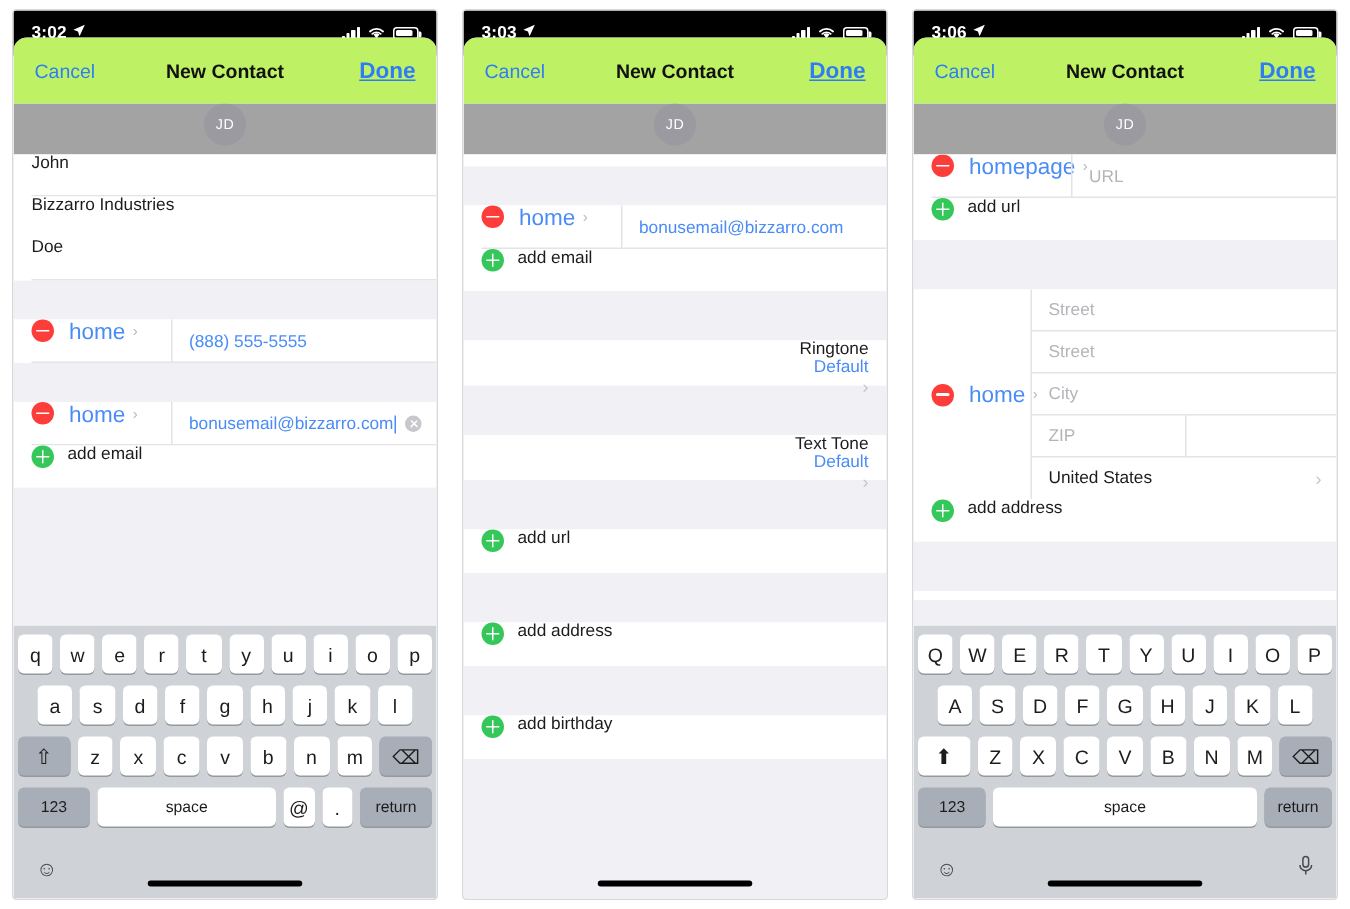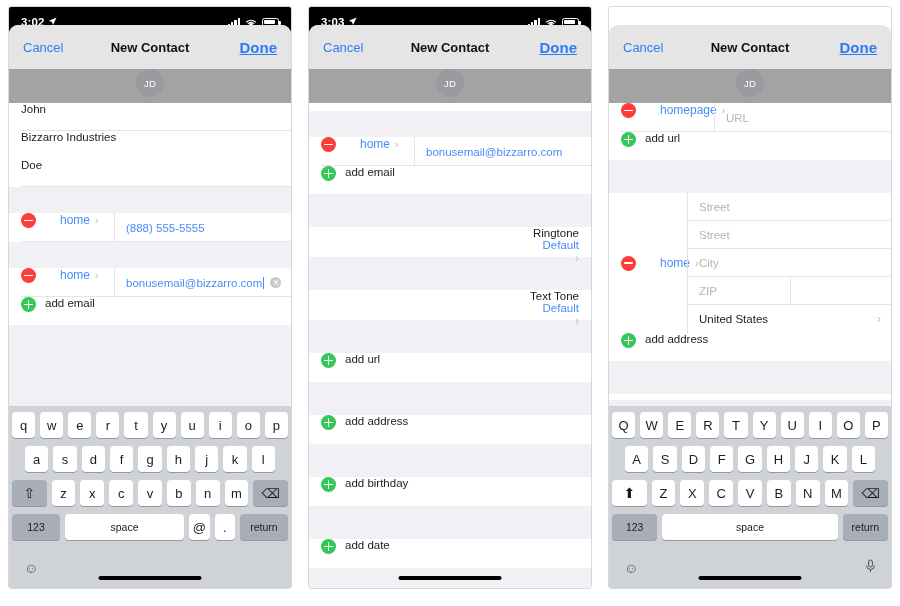--- a/index.html
+++ b/index.html
@@ -4,21 +4,21 @@
 <style>
   * { box-sizing: border-box; margin: 0; padding: 0; }
   html, body {
     width: 900px; height: 606px;
     background: #ffffff;
     font-family: "Liberation Sans", sans-serif;
     overflow: hidden;
   }
   .board { position: relative; width: 900px; height: 606px; display: flex; gap: 0; }
 
-  .phone-wrap { position: relative; width: 300px; height: 606px; padding: 6px 8px 17px 8px; }
+  .phone-wrap { position: relative; width: 300px; height: 606px; padding: 6px 8px 6px 8px; }
   .phone {
     position: relative; width: 100%; height: 100%;
     background: #fff; overflow: hidden;
     border: 1px solid #d8d8dc;
     border-radius: 3px;
   }
 
   
   .statusbar {
     position: relative; height: 30px; background: #000; color: #fff;
@@ -38,21 +38,21 @@
   .batt i { position:absolute; left:1.2px; top:1.2px; bottom:1.2px; width:11px; background:#fff; border-radius:1px; display:block; }
 
   
   .sheet {
     position: absolute; left: 0; right: 0; top: 18px; bottom: 0;
     background: #fff; border-radius: 9px 9px 0 0;
     display: flex; flex-direction: column; overflow: hidden;
     z-index: 2;
   }
   .navbar {
-    flex: none; height: 44px; background: #e5e5e5;
+    flex: none; height: 44px; background: #bef264;
     display: flex; align-items: center; padding: 0 14px; position: relative;
   }
   .nav-btn { font-size: 13px; color: #2f7cf6; }
   .nav-title { position: absolute; left: 0; right: 0; text-align: center; font-size: 13px; font-weight: bold; color: #111; pointer-events: none; }
   .nav-done { margin-left: auto; font-size: 15px; color: #2f7cf6; font-weight: bold; text-decoration: underline; }
 
   .avatar-row { flex: none; height: 34px; background: #a3a3a3; display: flex; justify-content: center; align-items: flex-start; }
   .avatar {
     width: 28px; height: 28px; border-radius: 50%; background: #9a9aa0;
     color: #fff; font-size: 9.5px; display: flex; align-items: center; justify-content: center;
@@ -78,21 +78,21 @@
   .row-text { font-size: 11.5px; color: #1c1c1e; }
 
   
   .cir { flex: none; width: 15px; height: 15px; border-radius: 50%; position: relative; }
   .cir.minus { background: #fc3d39; box-shadow: inset 0 0 0 0 #fff; }
   .cir.minus::before { content:""; position:absolute; left:3px; right:3px; top:6.6px; height:1.8px; background:#fff; border-radius:1px; }
   .cir.plus { background: #35c759; }
   .cir.plus::before { content:""; position:absolute; left:3px; right:3px; top:6.6px; height:1.8px; background:#fff; border-radius:1px; }
   .cir.plus::after { content:""; position:absolute; top:3px; bottom:3px; left:6.6px; width:1.8px; background:#fff; border-radius:1px; }
 
-  .label-link { font-size: 12px; color: #4a8cf7; margin-left: 24px; }
+  .label-link { font-size: 15px; color: #4a8cf7; margin-left: 10px; }
   .chev { font-size: 10px; color: #b9b9be; margin-left: 5px; }
   .lbl-col { display: flex; align-items: center; width: 78px; flex: none; }
   .val-col { flex: 1 1 auto; border-left: 1px solid #e3e3e8; padding-left: 11px; height: 100%; display: flex; align-items: center; }
   .val { font-size: 11.5px; color: #4a8cf7; }
   .val.ph { color: #b4b4b9; }
   .caret { display:inline-block; width:1px; height:12px; background:#4a8cf7; margin-left:1px; vertical-align:middle; }
   .clearbtn {
     flex: none; width: 11px; height: 11px; border-radius: 50%; background: #c7c7cc;
     margin: 0 10px 0 6px; position: relative;
   }
@@ -407,37 +407,57 @@
 
           <div class="card">
             <div class="row nodiv tall">
               <span class="cir plus"></span>
               <span class="addtext">add birthday</span>
             </div>
           </div>
 
           <div class="gap l"></div>
 
-          <div class="card">
-            <div class="row nodiv tall">
-              <span class="cir plus"></span>
-              <span class="addtext">add date</span>
-            </div>
-          </div>
 
           <div class="gap l"></div>
 
           <span class="homebar" style="position:absolute;bottom:8px;"></span>
         </div>
       </div>
     </div>
   </div>
 
   <div class="phone-wrap">
     <div class="phone">
+      <div class="statusbar">
+        <span class="sb-time">3:06</span>
+        <span class="sb-loc">
+          <svg width="9" height="9" viewBox="0 0 10 10">
+              <path d="M9.5 .5 L1 4.3 L4.4 5.5 L5.6 9 Z" fill="#fff"></path>
+            </svg>
+        </span>
+        <span class="sb-right">
+          <span class="bars">
+              <i></i>
+              <i></i>
+              <i></i>
+              <i></i>
+            </span>
+          <span>
+            <svg width="12" height="9" viewBox="0 0 14 10">
+                <path d="M7 9.6 L4.6 6.8 a3.6 3.6 0 0 1 4.8 0 Z" fill="#fff"></path>
+                <path d="M1.9 4.4 a7.4 7.4 0 0 1 10.2 0" stroke="#fff" stroke-width="1.4" fill="none" stroke-linecap="round"></path>
+                <path d="M3.7 6.3 a4.9 4.9 0 0 1 6.6 0" stroke="#fff" stroke-width="1.3" fill="none" stroke-linecap="round"></path>
+              </svg>
+          </span>
+          <span class="batt">
+              <i></i>
+            </span>
+        </span>
+      </div>
 
       <div class="sheet">
         <div class="navbar">
           <span class="nav-btn">Cancel</span>
           <span class="nav-title">New Contact</span>
           <span class="nav-done">Done</span>
         </div>
         <div class="avatar-row">
           <div class="avatar">JD</div>
         </div>

